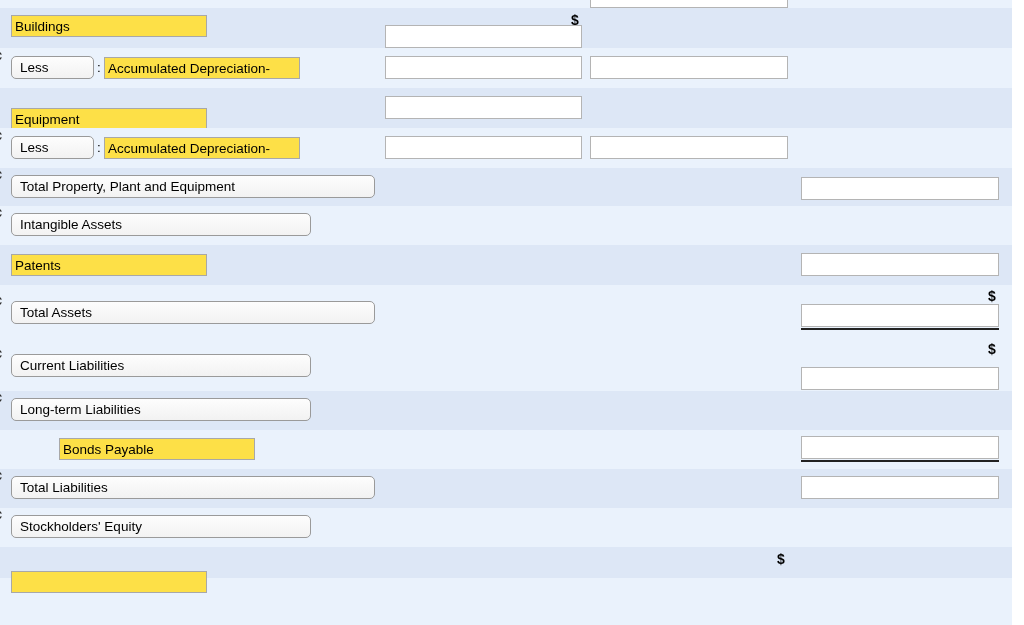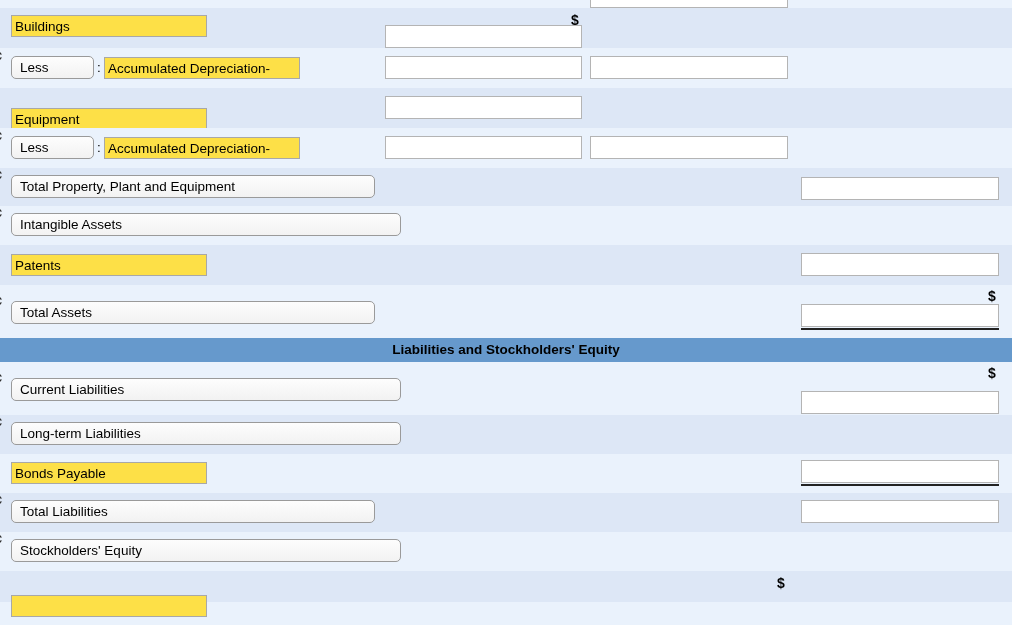--- a/index.html
+++ b/index.html
@@ -122,21 +122,21 @@
   .sel-wrap .arrows:before {
     top: 1px;
     border-bottom: 5px solid #2b2b2b;
   }
   .sel-wrap .arrows:after {
     bottom: 1px;
     border-top: 5px solid #2b2b2b;
   }
 
   .sel-less   { width: 83px; }
-  .sel-w340   { width: 390px; }
+  .sel-w340   { width: 300px; }
   .sel-w360   { width: 364px; }
 
   .colon {
     position: absolute;
     font-size: 13.5px;
     color: #000;
   }
 
   .dollar {
     position: absolute;
@@ -224,40 +224,39 @@
     <span class="dollar" style="left:988px; top:3px;">$</span>
     <span class="sel-wrap" style="left:11px; top:16px;">
       <select class="sel sel-w360"><option value="Total Assets">Total Assets</option></select>
       <span class="arrows"></span>
     </span>
     <span class="underline-wrap" style="left:801px; top:19px; width:198px;">
       <input class="num" type="text" value="" style="">
     </span>
   </div>
 
-  <div class="section-bar">Liabilities and Stockholders' Equity</div>
 
   <div class="row light" style="height:53px;">
     <span class="dollar" style="left:988px; top:3px;">$</span>
     <span class="sel-wrap" style="left:11px; top:16px;">
       <select class="sel sel-w340"><option value="Current Liabilities">Current Liabilities</option></select>
       <span class="arrows"></span>
     </span>
     <input class="num col4" type="text" style="top: 29px;" value="">
   </div>
 
   <div class="row dark" style="height:39px;">
     <span class="sel-wrap" style="left:11px; top:7px;">
       <select class="sel sel-w340"><option value="Long-term Liabilities">Long-term Liabilities</option></select>
       <span class="arrows"></span>
     </span>
   </div>
 
   <div class="row light" style="height:39px;">
-    <input class="txt lbl-a" type="text" style="top: 8px;" value="Bonds Payable">
+    <input class="txt lbl-a" type="text" style="top: 8px; margin-left: 48px;" value="Bonds Payable">
     <span class="underline-wrap" style="left:801px; top:6px; width:198px;">
       <input class="num" type="text" value="" style="">
     </span>
   </div>
 
   <div class="row dark" style="height:39px;">
     <span class="sel-wrap" style="left:11px; top:7px;">
       <select class="sel sel-w360"><option value="Total Liabilities">Total Liabilities</option></select>
       <span class="arrows"></span>
     </span>

